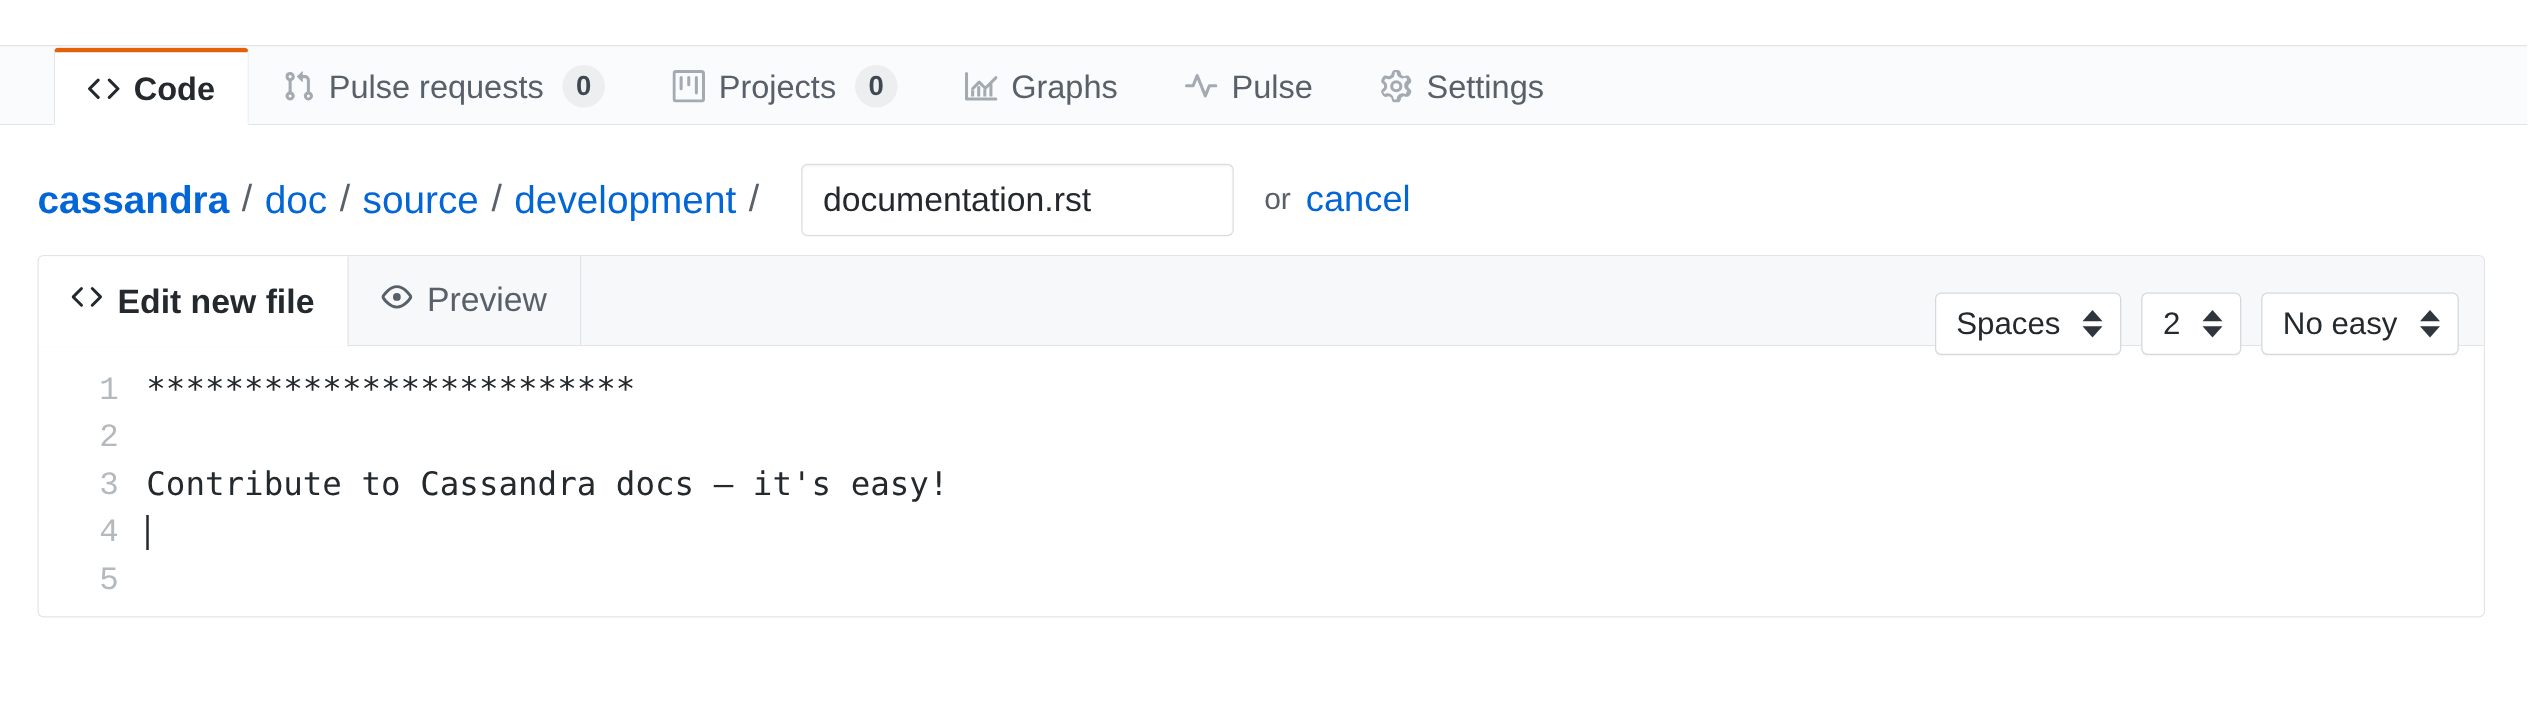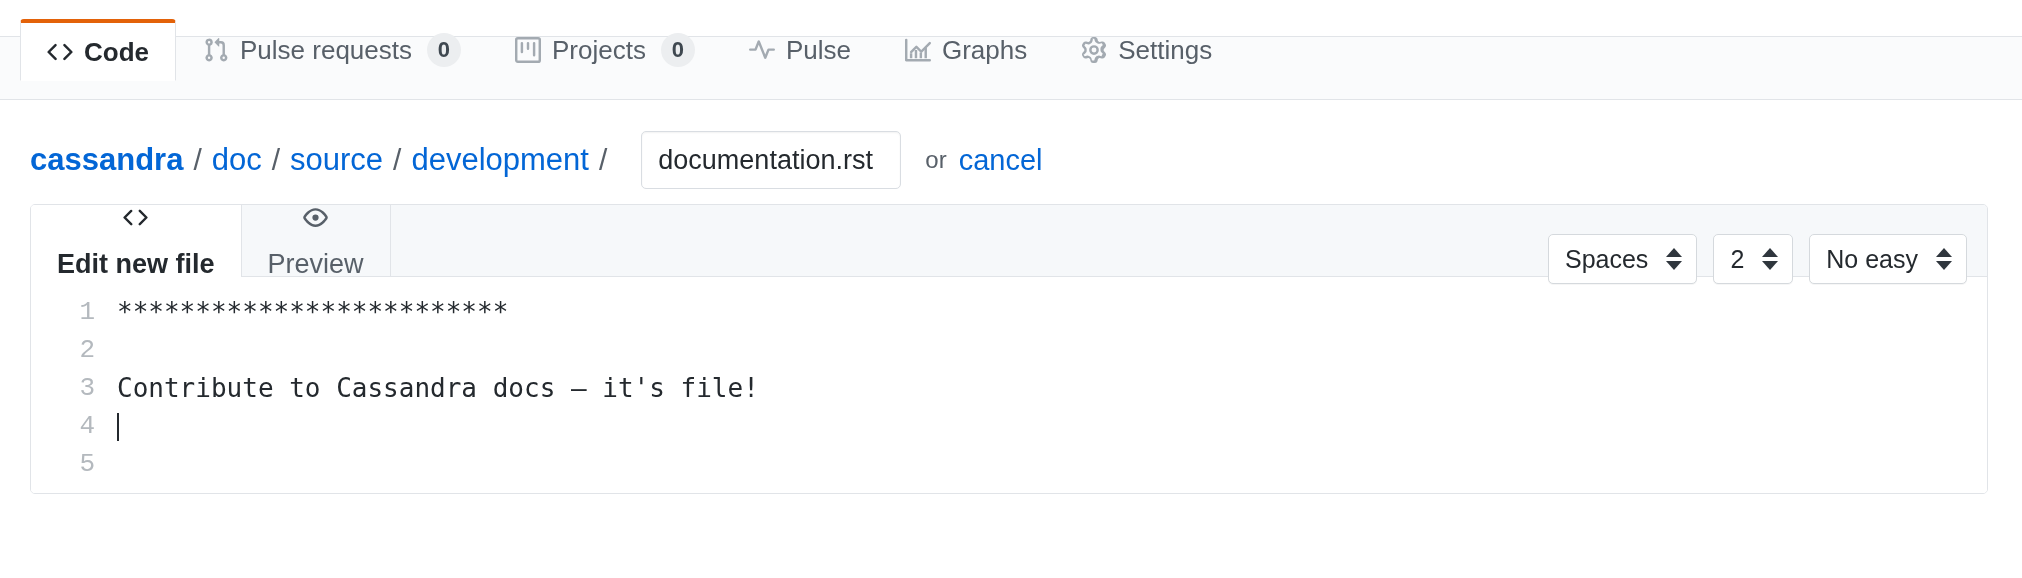--- a/index.html
+++ b/index.html
@@ -13,22 +13,22 @@
     -webkit-font-smoothing: antialiased;
   }
 
   
   .repo-nav {
     position: relative;
     height: 100px;
     border-bottom: 1px solid #e1e4e8;
     background: #ffffff;
     display: flex;
-    align-items: center;
-    padding-left: 20px;
+    align-items: flex-end;
+    padding-left: 43px;
   }
   .repo-nav::before {
     content: "";
     position: absolute;
     left: 0; right: 0; bottom: 0;
     height: 62px;
     background: #fafbfc;
     border-top: 1px solid #e1e4e8;
     z-index: 0;
   }
@@ -96,21 +96,21 @@
     white-space: nowrap;
     text-align: center;
   }
   .bc-link.root { font-weight: 700; }
   .bc-sep {
     color: #586069;
     margin: 0 10px;
     font-size: 30px;
   }
   .filename-input {
-    width: 260px;
+    width: 346px;
     height: 58px;
     margin: 0 6px 0 24px;
     padding: 0 16px;
     font-size: 27px;
     font-family: "Liberation Sans", sans-serif;
     color: #24292e;
     background: #ffffff;
     border: 1px solid #d9dde2;
     border-radius: 5px;
     box-shadow: inset 0 1px 2px rgba(27,31,35,0.06);
@@ -147,21 +147,20 @@
     display: flex;
     align-items: center;
     gap: 12px;
     padding: 0 26px;
     height: 100%;
     font-size: 27px;
     color: #586069;
     cursor: pointer;
     border-right: 1px solid #e1e4e8;
     white-space: nowrap;
-    flex-direction: column;
   }
   .ed-tab.is-selected {
     background: #ffffff;
     color: #24292e;
     font-weight: 700;
     margin-bottom: -1px;
     height: calc(100% + 1px);
   }
   .ed-tab .ico svg { fill: #586069; }
   .ed-tab.is-selected .ico svg { fill: #24292e; }
@@ -276,34 +275,34 @@
         <path d="M1.75 0A1.75 1.75 0 000 1.75v12.5C0 15.216.784 16 1.75 16h12.5A1.75 1.75 0 0016 14.25V1.75A1.75 1.75 0 0014.25 0H1.75zM1.5 1.75a.25.25 0 01.25-.25h12.5a.25.25 0 01.25.25v12.5a.25.25 0 01-.25.25H1.75a.25.25 0 01-.25-.25V1.75zM11.75 3a.75.75 0 00-.75.75v7.5a.75.75 0 001.5 0v-7.5a.75.75 0 00-.75-.75zm-8.25.75a.75.75 0 011.5 0v5.5a.75.75 0 01-1.5 0v-5.5zM8 3a.75.75 0 00-.75.75v3.5a.75.75 0 001.5 0v-3.5A.75.75 0 008 3z"></path>
       </svg>
     </span>
     <span>Projects</span>
     <span class="counter">0</span>
   </a>
 
   <a class="nav-tab">
     <span class="ico">
       <svg width="26" height="26" viewBox="0 0 16 16" aria-hidden="true">
-        <path d="M6 2c.306 0 .582.187.696.471L10 10.731l1.304-3.26A.75.75 0 0112 7h3.25a.75.75 0 010 1.5h-2.742l-1.812 4.529a.75.75 0 01-1.392 0L6 4.769l-1.304 3.26A.75.75 0 014 8.5H.75a.75.75 0 010-1.5h2.742l1.812-4.529A.75.75 0 016 2z"></path>
-      </svg>
-    </span>
-    <span>Pulse</span>
-  </a>
-
-  <a class="nav-tab">
-    <span class="ico">
-      <svg width="26" height="26" viewBox="0 0 16 16" aria-hidden="true">
         <path d="M1.5 1.75a.75.75 0 00-1.5 0v12.5c0 .414.336.75.75.75h14.5a.75.75 0 000-1.5H1.5V1.75zm14.28 2.53a.75.75 0 00-1.06-1.06L10 7.94 7.53 5.47a.75.75 0 00-1.06 0L3.22 8.72a.75.75 0 001.06 1.06L7 7.06l2.47 2.47a.75.75 0 001.06 0l5.25-5.25z"></path>
         <path d="M3 10h1.5v3H3v-3zm3-2h1.5v5H6V8zm3 1.5h1.5V13H9V9.5zm3-3h1.5V13H12V6.5z"></path>
       </svg>
     </span>
     <span>Graphs</span>
+  </a>
+
+  <a class="nav-tab">
+    <span class="ico">
+      <svg width="26" height="26" viewBox="0 0 16 16" aria-hidden="true">
+        <path d="M6 2c.306 0 .582.187.696.471L10 10.731l1.304-3.26A.75.75 0 0112 7h3.25a.75.75 0 010 1.5h-2.742l-1.812 4.529a.75.75 0 01-1.392 0L6 4.769l-1.304 3.26A.75.75 0 014 8.5H.75a.75.75 0 010-1.5h2.742l1.812-4.529A.75.75 0 016 2z"></path>
+      </svg>
+    </span>
+    <span>Pulse</span>
   </a>
 
   <a class="nav-tab">
     <span class="ico">
       <svg width="26" height="26" viewBox="0 0 16 16" aria-hidden="true">
         <path d="M8 0a8.2 8.2 0 01.701.031C9.444.095 9.99.645 10.16 1.29l.288 1.107c.018.066.079.158.212.224.231.114.454.243.668.386.123.082.233.09.299.071l1.103-.303c.644-.176 1.392.021 1.82.63.27.385.506.792.704 1.218.315.675.111 1.422-.364 1.891l-.814.806c-.049.048-.098.147-.088.294.016.257.016.515 0 .772-.01.147.039.246.088.294l.814.806c.475.469.679 1.216.364 1.891a7.977 7.977 0 01-.704 1.217c-.428.61-1.176.807-1.82.63l-1.103-.302c-.066-.019-.176-.011-.299.071a4.909 4.909 0 01-.668.386c-.133.066-.194.158-.212.224l-.288 1.107c-.17.645-.716 1.195-1.459 1.259a8.006 8.006 0 01-1.402 0c-.743-.064-1.289-.614-1.459-1.259l-.288-1.107c-.018-.066-.079-.158-.212-.224a4.883 4.883 0 01-.668-.386c-.123-.082-.233-.09-.299-.071l-1.103.303c-.644.176-1.392-.021-1.82-.63a8.12 8.12 0 01-.704-1.218c-.315-.675-.111-1.422.363-1.891l.815-.806c.05-.048.098-.147.088-.294a6.214 6.214 0 010-.772c.01-.147-.038-.246-.088-.294l-.815-.806C.635 6.045.431 5.298.746 4.623a7.92 7.92 0 01.704-1.217c.428-.61 1.176-.807 1.82-.63l1.103.302c.066.019.176.011.299-.071.214-.143.437-.272.668-.386.133-.066.194-.158.212-.224L5.84 1.29C6.01.645 6.556.095 7.299.03 7.53.01 7.764 0 8 0zm-.571 1.525c-.036.003-.108.036-.137.146l-.289 1.105c-.147.561-.549.967-.998 1.189-.173.086-.34.183-.5.29-.417.278-.97.423-1.529.27l-1.103-.303c-.109-.03-.175.016-.195.045-.22.312-.412.644-.573.99-.014.031-.021.11.059.19l.815.806c.411.406.562.957.53 1.456a4.709 4.709 0 000 .582c.032.499-.119 1.05-.53 1.456l-.815.806c-.8.08-.073.159-.59.19.162.346.353.677.573.989.02.03.085.076.195.046l1.102-.303c.56-.153 1.113-.008 1.53.27.161.107.328.204.501.29.447.222.85.629.997 1.189l.289 1.105c.29.109.101.143.137.146a6.6 6.6 0 001.142 0c.036-.003.108-.036.137-.146l.289-1.105c.147-.561.549-.967.998-1.189.173-.86.34-.183.5-.29.417-.278.97-.423 1.529-.27l1.103.303c.109.029.175-.16.195-.45.22-.313.411-.644.573-.99.014-.031.021-.11-.059-.19l-.815-.806c-.411-.406-.562-.957-.53-1.456a4.709 4.709 0 000-.582c-.032-.499.119-1.05.53-1.456l.815-.806c.08-.08.073-.159.059-.19a6.464 6.464 0 00-.573-.989c-.02-.03-.085-.076-.195-.046l-1.102.303c-.56.153-1.113.008-1.53-.27a4.44 4.44 0 00-.501-.29c-.447-.222-.85-.629-.997-1.189l-.289-1.105c-.029-.11-.101-.143-.137-.146a6.6 6.6 0 00-1.142 0zM11 8a3 3 0 11-6 0 3 3 0 016 0zM9.5 8a1.5 1.5 0 10-3.001.001A1.5 1.5 0 009.5 8z"></path>
       </svg>
     </span>
     <span>Settings</span>
   </a>
@@ -378,17 +377,17 @@
     <div class="gutter">
       <div class="ln">1</div>
       <div class="ln">2</div>
       <div class="ln">3</div>
       <div class="ln">4</div>
       <div class="ln">5</div>
     </div>
     <div class="code-lines">
       <div class="cl">*************************</div>
       <div class="cl"></div>
-      <div class="cl">Contribute to Cassandra docs — it's file!</div>
+      <div class="cl">Contribute to Cassandra docs — it's easy!</div>
       <div class="cl"><span class="caret"></span></div>
     </div>
   </div>
 </div>
 
 </body></html>

